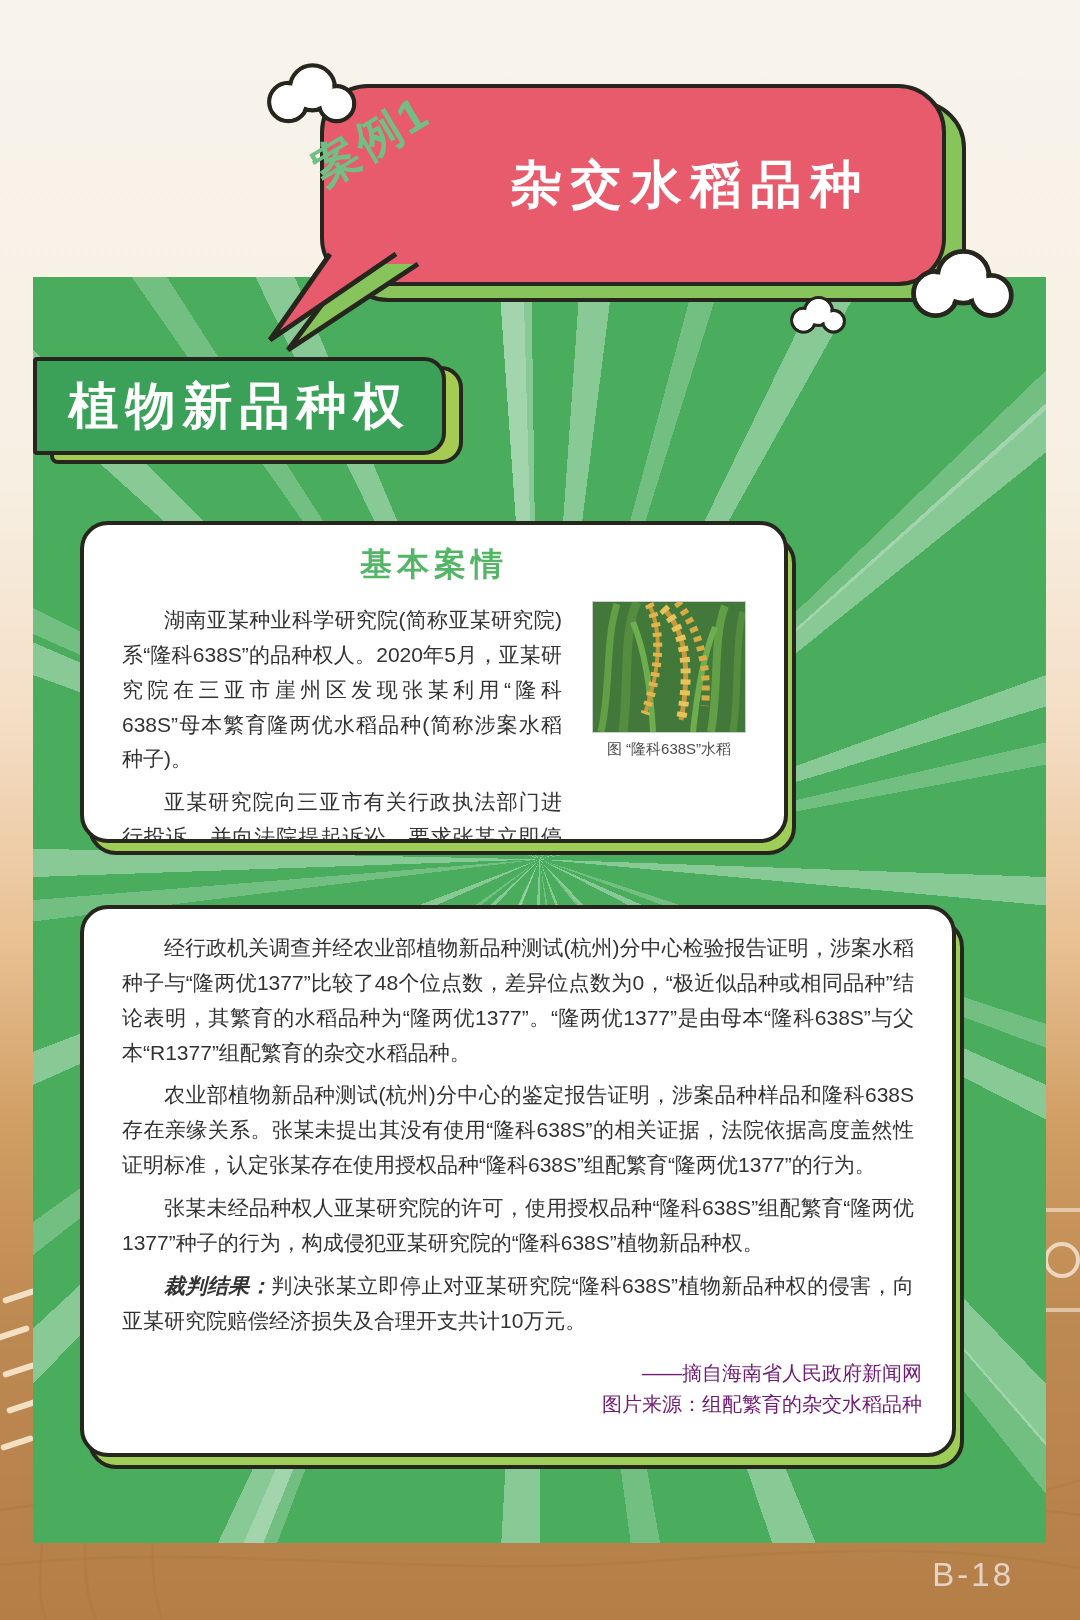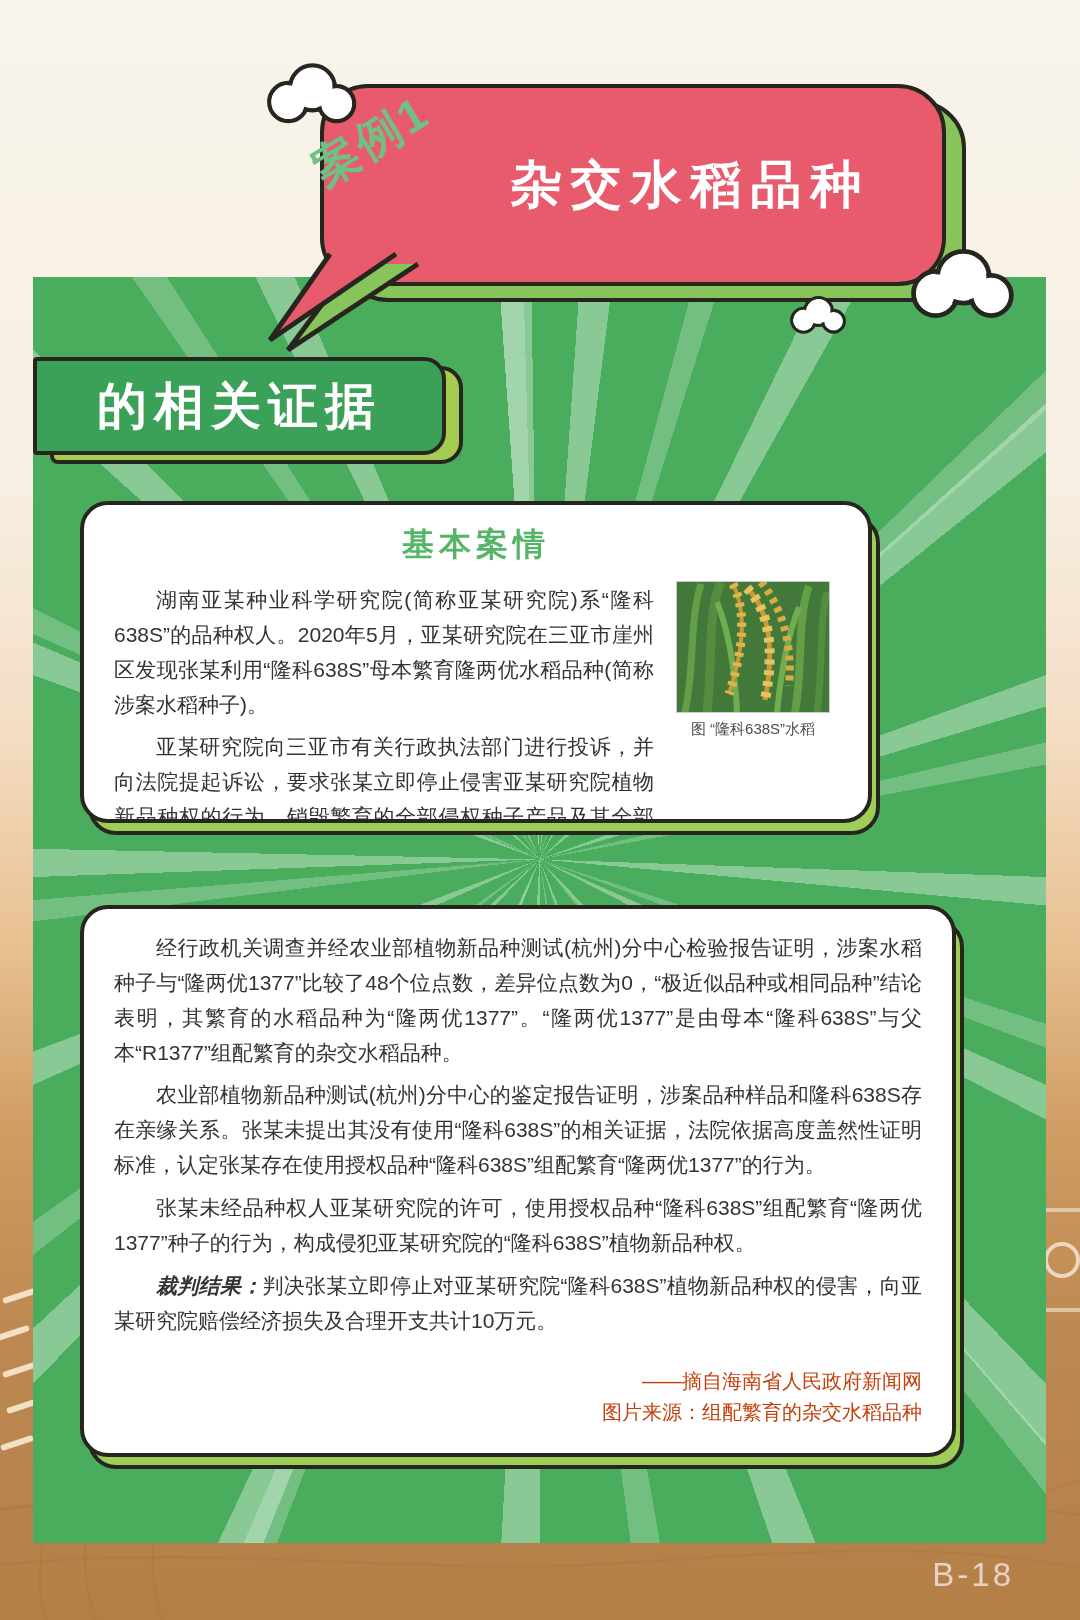--- a/index.html
+++ b/index.html
@@ -63,31 +63,31 @@
     background:#9ecd58;border:4px solid #26261e;border-radius:28px;
   }
   .card .inner{
     position:absolute;inset:0;background:#fff;border:4px solid #26261e;
     border-radius:28px;padding:14px 30px 10px 30px;overflow:hidden;
   }
   .card-title{
     text-align:center;color:#54b567;font-size:32px;font-weight:bold;
     letter-spacing:5px;margin:4px 0 8px 0;
   }
-  .card1{left:80px;top:501px;width:792px;height:322px;}
+  .card1{left:80px;top:521px;width:708px;height:322px;}
   .card2{left:80px;top:905px;width:876px;height:552px;}
   .card-body{color:#333;font-size:21px;line-height:1.66;text-align:justify;}
-  .card-body p{margin:8px 0;text-indent:2em;}
+  .card-body p{margin:8px 8px;text-indent:2em;}
   .row{display:flex;gap:14px;}
   .row .txt{flex:1;}
   figure{margin:6px 0 0 0;width:170px;flex:0 0 170px;text-align:center;}
   figure svg{display:block;margin:0 auto;border:1px solid #ccc;}
   figcaption{font-size:15px;color:#4a4a4a;margin-top:4px;}
   .result b{font-weight:bold;font-style:italic;}
-  .sources{margin-top:28px;text-align:right;font-size:20px;line-height:1.55;color:#c2410c;}
+  .sources{margin-top:20px;text-align:right;font-size:20px;line-height:1.55;color:#701a75;}
   
   .page-num{
     right:66px;bottom:26px;font-size:33px;letter-spacing:3px;
     color:#e6d2c6;z-index:2;
   }
   .dash{
     width:34px;height:6px;border-radius:3px;background:#f3dfc2;
     transform:rotate(-18deg);z-index:0;
   }
   .decor{z-index:0;}
@@ -113,21 +113,21 @@
 <div class="abs dash" style="left:2px;top:1293px"></div>
 <div class="abs dash" style="left:-4px;top:1330px"></div>
 <div class="abs dash" style="left:2px;top:1367px"></div>
 <div class="abs dash" style="left:6px;top:1403px"></div>
 <div class="abs dash" style="left:0px;top:1440px"></div>
 
 <div class="abs panel"></div>
 
 <div class="abs banner-shadow"></div>
 <div class="abs banner">
-  <span>的相关证据</span>
+  <span>植物新品种权</span>
 </div>
 
 <div class="abs bubble-under"></div>
 <div class="abs bubble">
   <span class="case-tag">案例1</span>
   <div class="bubble-title">
     <span class="l1">杂交水稻品种</span>
   </div>
 </div>
 <svg class="abs tail" viewBox="0 0 200 105">

